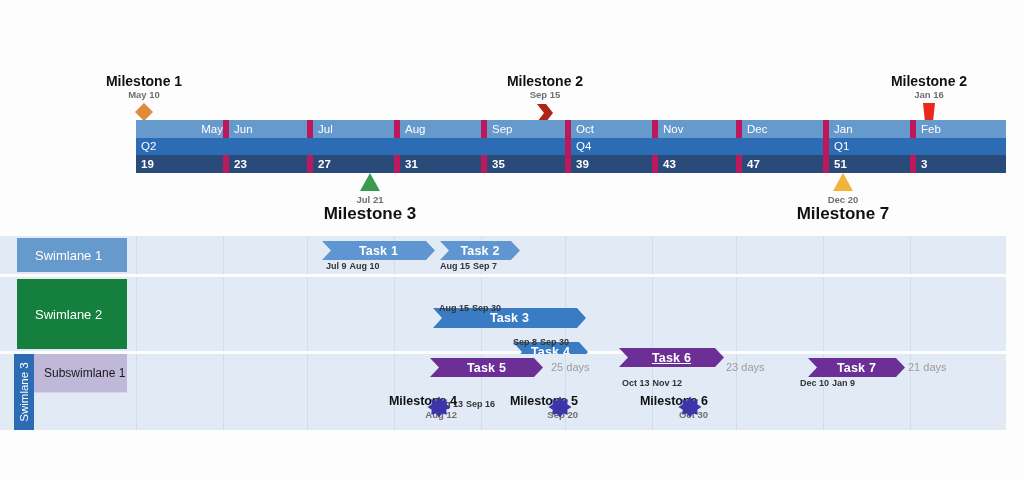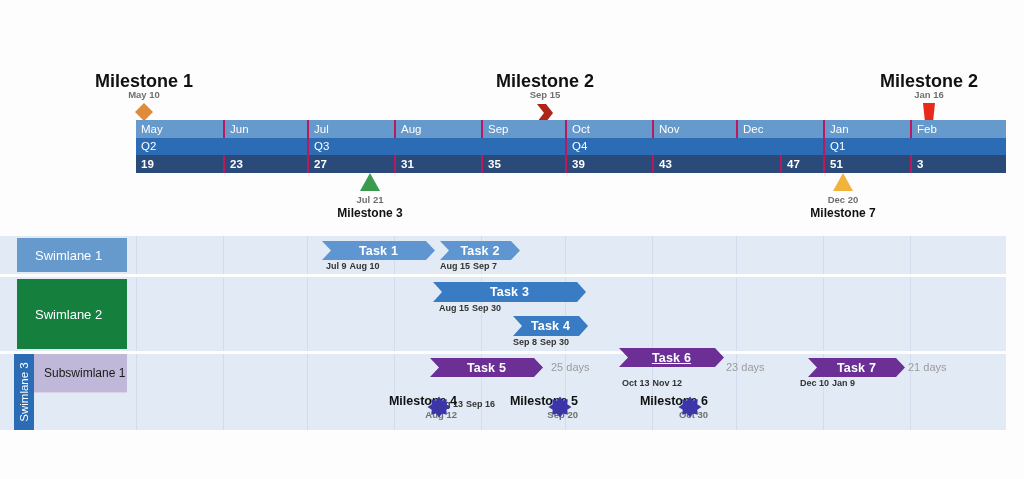--- a/index.html
+++ b/index.html
@@ -15,21 +15,21 @@
     background: #fdfdfd;
     overflow: hidden;
   }
   
   .ms-top {
     position: absolute;
     text-align: center;
     white-space: nowrap;
   }
   .ms-top .ms-name {
-    font-size: 18px;
+    font-size: 14px;
     font-weight: bold;
     color: #111111;
     line-height: 14px;
   }
   .ms-top .ms-date {
     font-size: 9.5px;
     font-weight: bold;
     color: #6f6f6f;
     line-height: 12px;
     margin-top: 1px;
@@ -52,21 +52,21 @@
     align-items: flex-start;
     justify-content: center;
   }
   .ms-bot .ms-date {
     font-size: 9.5px;
     font-weight: bold;
     color: #6f6f6f;
     line-height: 12px;
   }
   .ms-bot .ms-name {
-    font-size: 12px;
+    font-size: 17px;
     font-weight: bold;
     color: #111111;
     line-height: 15px;
   }
   
   #timeline {
     position: absolute;
     box-sizing: border-box;
   }
   .tl-row {
@@ -79,21 +79,21 @@
   .tl-row.weeks { height: 18px; background: #2a4a7a; }
   .tl-cell {
     position: absolute;
     top: 0;
     bottom: 0;
     box-sizing: border-box;
     color: #ffffff;
     font-size: 11.5px;
     line-height: 18px;
     padding-left: 5px;
-    border-left: 2px solid #be185d;
+    border-left: 6px solid #be185d;
     overflow: hidden;
   }
   .tl-row.quarters .tl-cell { line-height: 17px; font-size: 11.5px; }
   .tl-row.weeks .tl-cell { line-height: 18px; font-size: 11.5px; font-weight: bold; }
   .tl-cell.first { border-left: none; }
   
   .band {
     position: absolute;
     left: 0;
     background: #e2ebf5;
@@ -150,21 +150,21 @@
     box-sizing: border-box;
     display: flex;
     align-items: center;
     justify-content: center;
     color: #ffffff;
     font-size: 12.5px;
     font-weight: bold;
     clip-path: polygon(0% 0%, calc(100% - 9px) 0%, 100% 50%, calc(100% - 9px) 100%, 0% 100%, 9px 50%);
     letter-spacing: 0.2px;
   }
-  .task.blue { background: #3a7cc4; }
+  .task.blue { background: #3a7cc4; margin-top: 26px; }
   .task.lightblue { background: #5f96d1; }
   .task.purple { background: #6b2f96; }
   .task-dates {
     position: absolute;
     font-size: 9px;
     font-weight: bold;
     color: #333333;
     white-space: nowrap;
     display: flex;
   }
@@ -207,48 +207,47 @@
     <div class="ms-glyph">
       <svg width="22" height="22" viewBox="0 0 22 22">
           <polygon points="5,2 17,2 15,21 7,21" fill="#e8291c"></polygon>
         </svg>
     </div>
   </div>
 
   <div id="timeline" style="left:136px; top:120px; width:870px; height:53px;">
 
     <div class="tl-row months">
-      <div class="tl-cell first" style="left:0px;   width:87px;">May</div>
+      <div class="tl-cell first" style="left:0px;   width:87px;text-align:right;">May</div>
       <div class="tl-cell" style="left:87px;  width:84px;">Jun</div>
       <div class="tl-cell" style="left:171px; width:87px;">Jul</div>
       <div class="tl-cell" style="left:258px; width:87px;">Aug</div>
       <div class="tl-cell" style="left:345px; width:84px;">Sep</div>
       <div class="tl-cell" style="left:429px; width:87px;">Oct</div>
       <div class="tl-cell" style="left:516px; width:84px;">Nov</div>
       <div class="tl-cell" style="left:600px; width:87px;">Dec</div>
       <div class="tl-cell" style="left:687px; width:87px;">Jan</div>
       <div class="tl-cell" style="left:774px; width:96px;">Feb</div>
     </div>
 
     <div class="tl-row quarters">
       <div class="tl-cell first" style="left:0px;   width:171px;">Q2</div>
-      <div class="tl-cell" style="left:171px; width:258px;">Q3</div>
       <div class="tl-cell" style="left:429px; width:258px;">Q4</div>
       <div class="tl-cell" style="left:687px; width:183px;">Q1</div>
     </div>
 
     <div class="tl-row weeks">
       <div class="tl-cell first" style="left:0px;   width:87px;">19</div>
       <div class="tl-cell" style="left:87px;  width:84px;">23</div>
       <div class="tl-cell" style="left:171px; width:87px;">27</div>
       <div class="tl-cell" style="left:258px; width:87px;">31</div>
       <div class="tl-cell" style="left:345px; width:84px;">35</div>
       <div class="tl-cell" style="left:429px; width:87px;">39</div>
       <div class="tl-cell" style="left:516px; width:84px;">43</div>
-      <div class="tl-cell" style="left:600px; width:87px;margin-left:44px;">47</div>
+      <div class="tl-cell" style="left:600px; width:87px;">47</div>
       <div class="tl-cell" style="left:687px; width:87px;">51</div>
       <div class="tl-cell" style="left:774px; width:96px;">3</div>
     </div>
   </div>
 
   <div class="ms-bot" style="left:310px; top:172px; width:120px;">
     <div class="ms-glyph">
       <svg width="24" height="20" viewBox="0 0 24 20">
           <polygon points="12,1 22,19 2,19" fill="#3a9b4e"></polygon>
         </svg>

